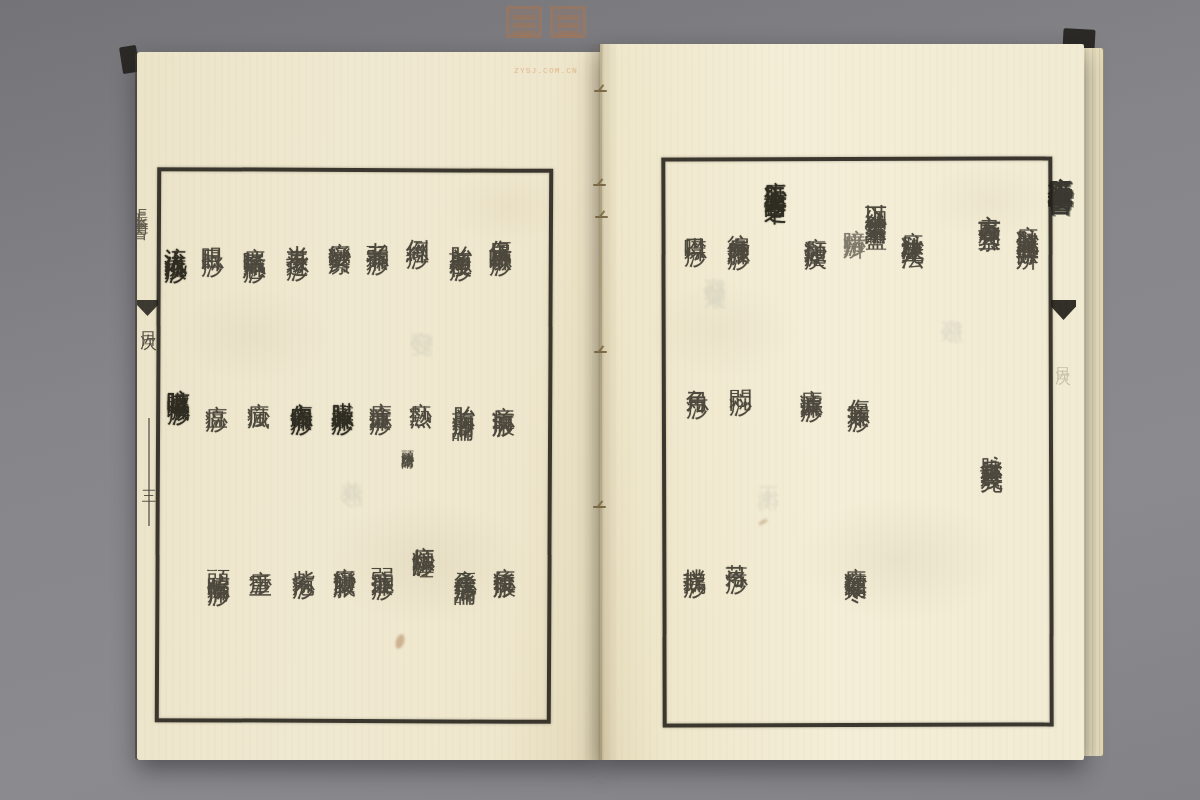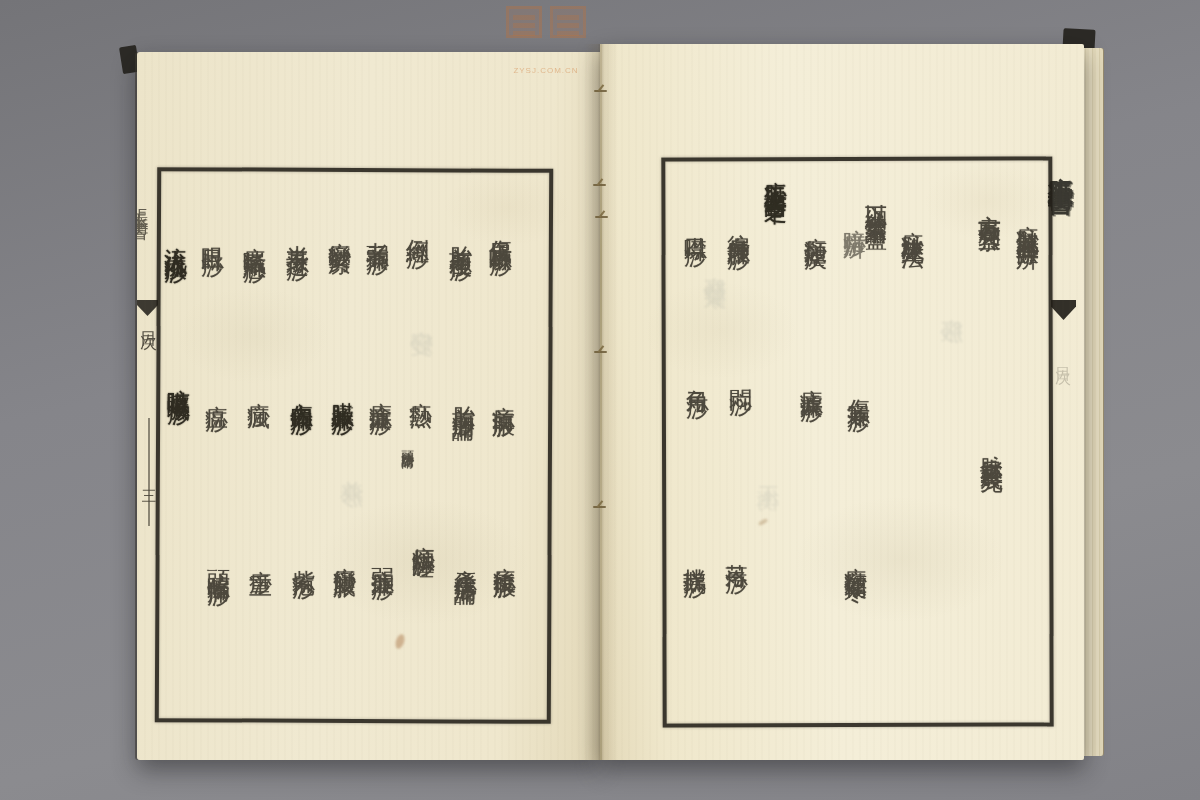--- a/index.html
+++ b/index.html
@@ -91,21 +91,21 @@
     transform:rotate(18deg); }
   #stain-2 { left:758px; top:520px; width:10px; height:4px; background:rgba(140,95,50,.30);
     transform:rotate(-30deg); }
   
   #watermark { position:absolute; left:498px; top:6px; width:96px; height:96px;
     pointer-events:none; filter:blur(.4px); }
   .seal-row { display:flex; gap:8px; justify-content:center; }
   .seal { width:36px; height:32px; border:3px solid rgba(206,112,46,.24);
     background:rgba(206,112,46,.10); box-sizing:border-box; padding:3px 4px; }
   .seal i { display:block; height:5px; margin:3px 0; background:rgba(206,112,46,.22); }
-  #wm-caption { margin-top:28px; text-align:center; font-family:Liberation Sans, sans-serif;
+  #wm-caption { margin-top:28px; text-align:center; font-family:Liberation Mono, monospace;
     font-size:8px; letter-spacing:1px; color:rgba(206,112,46,.40); }
   #overlay { position:absolute; inset:0; pointer-events:none; }
 </style>
 </head>
 <body>
 
 <div id="stage">
 
   <div id="spine-nub-left"></div>
   <div id="spine-nub-right"></div>

